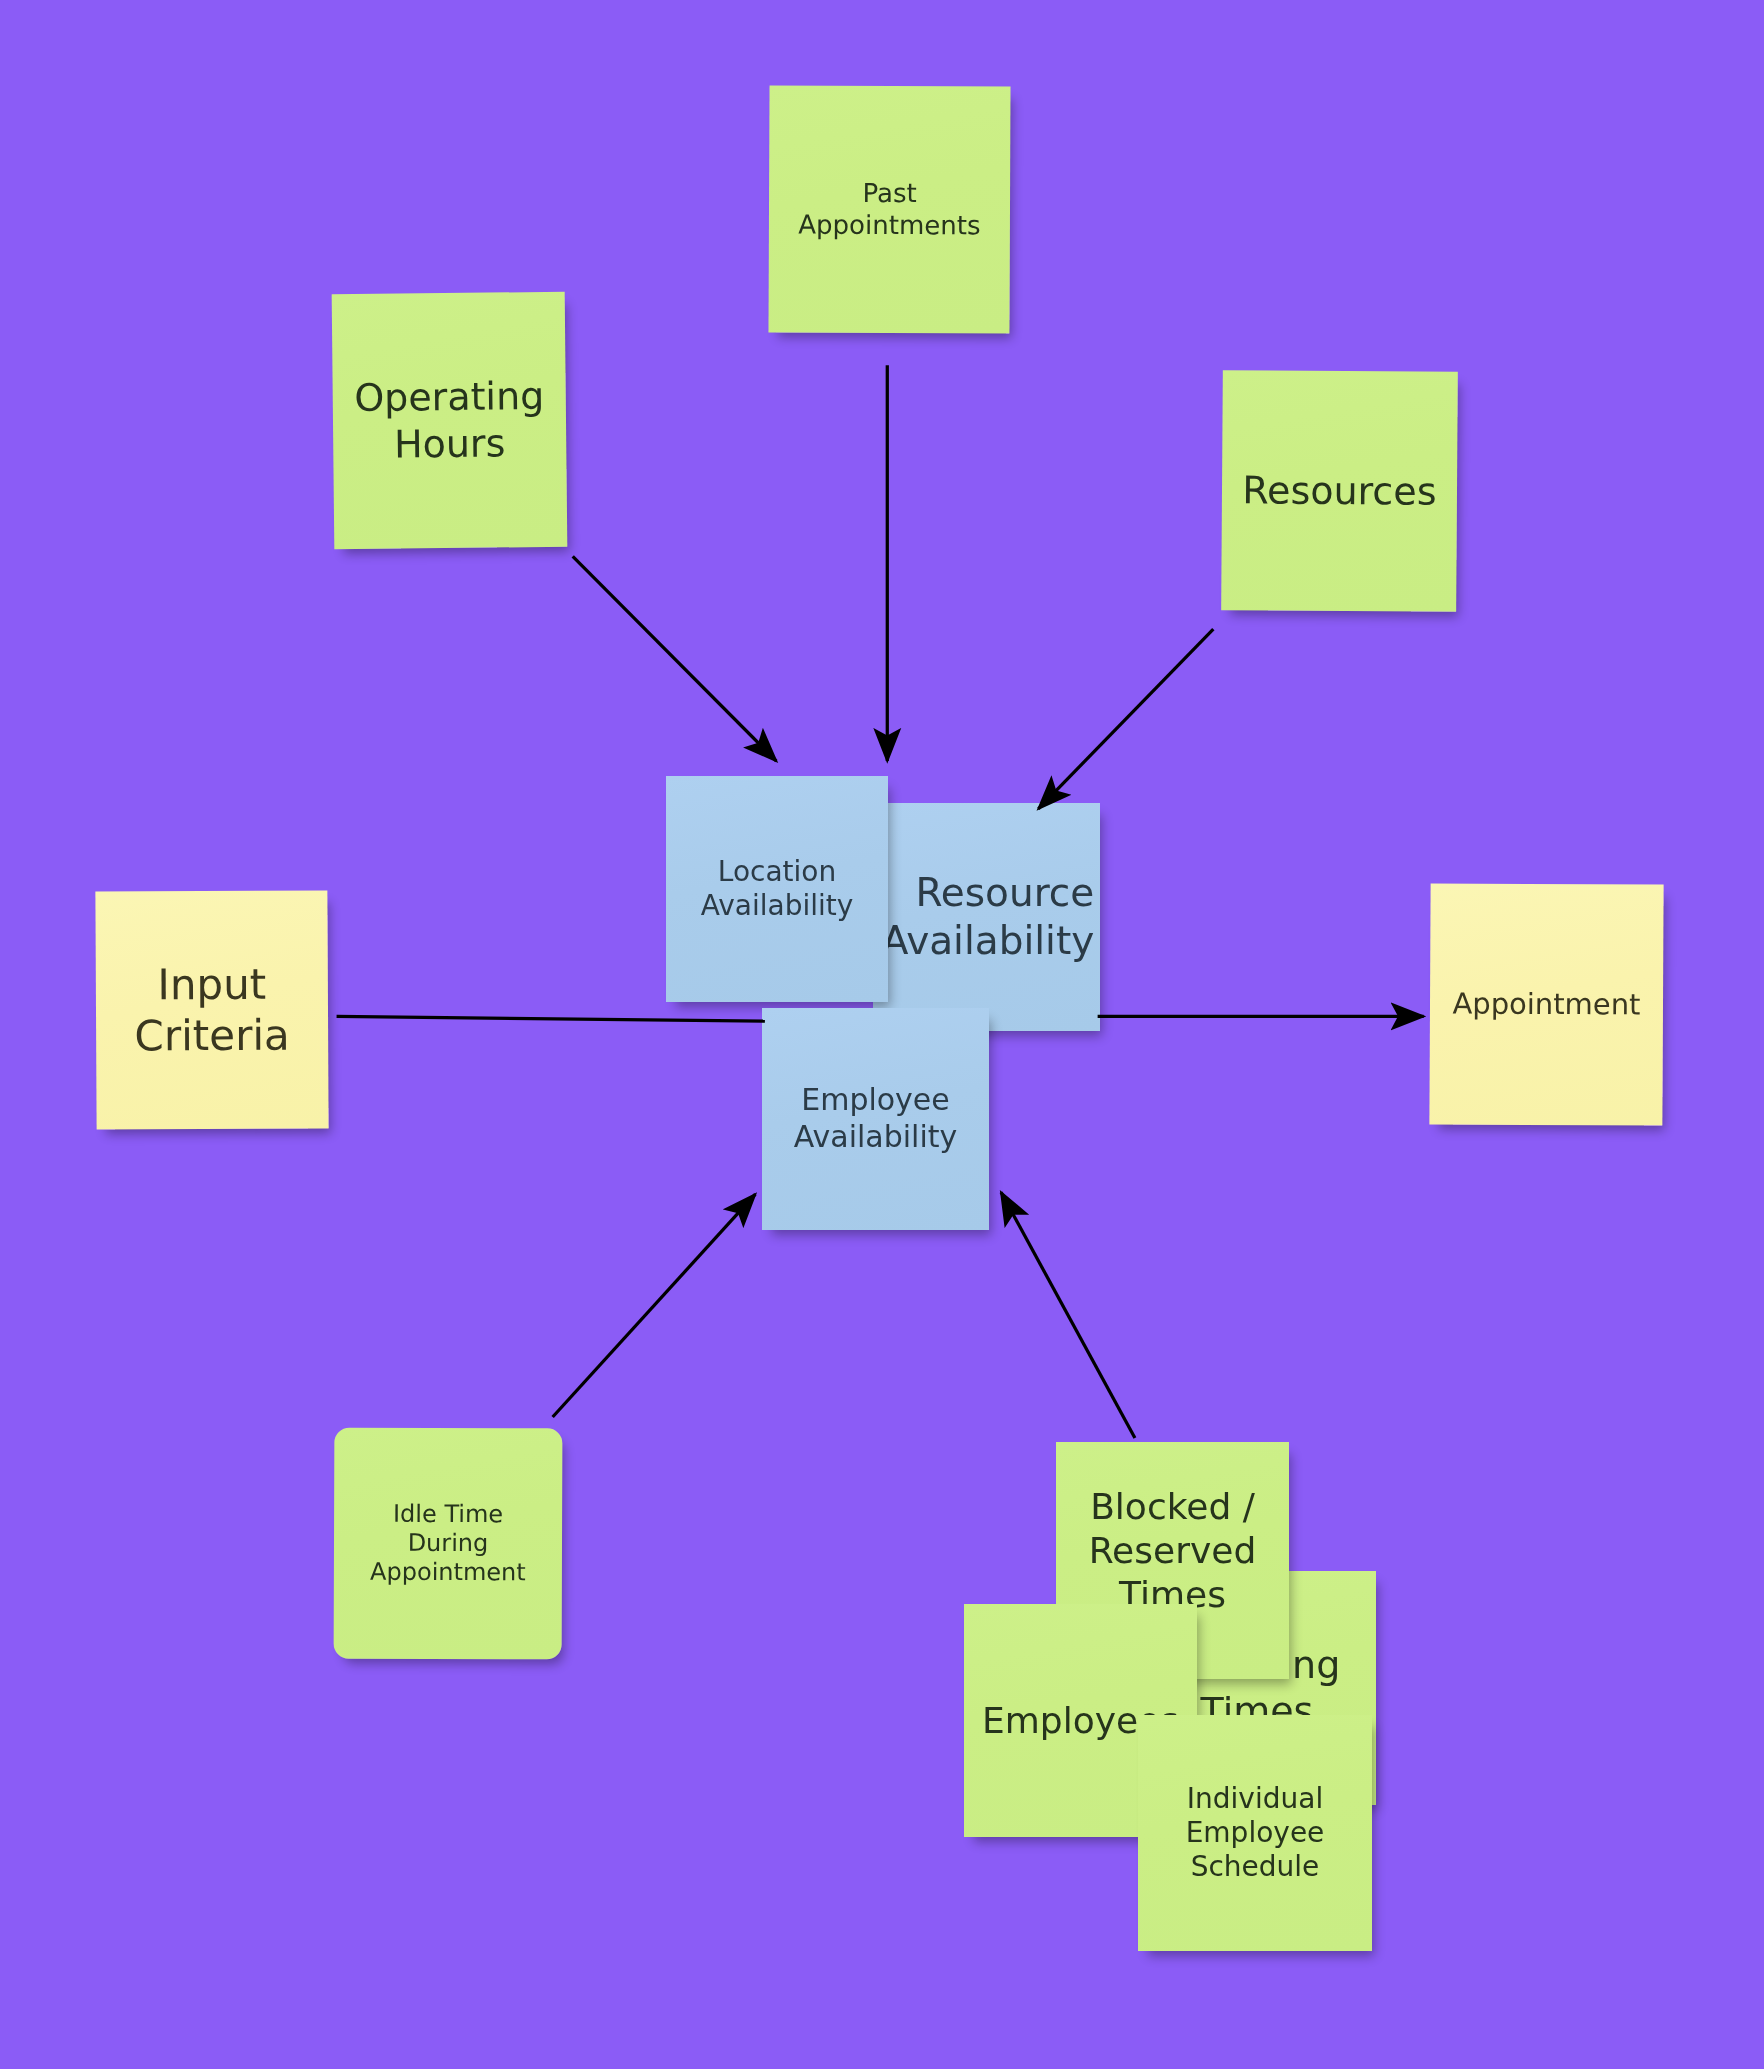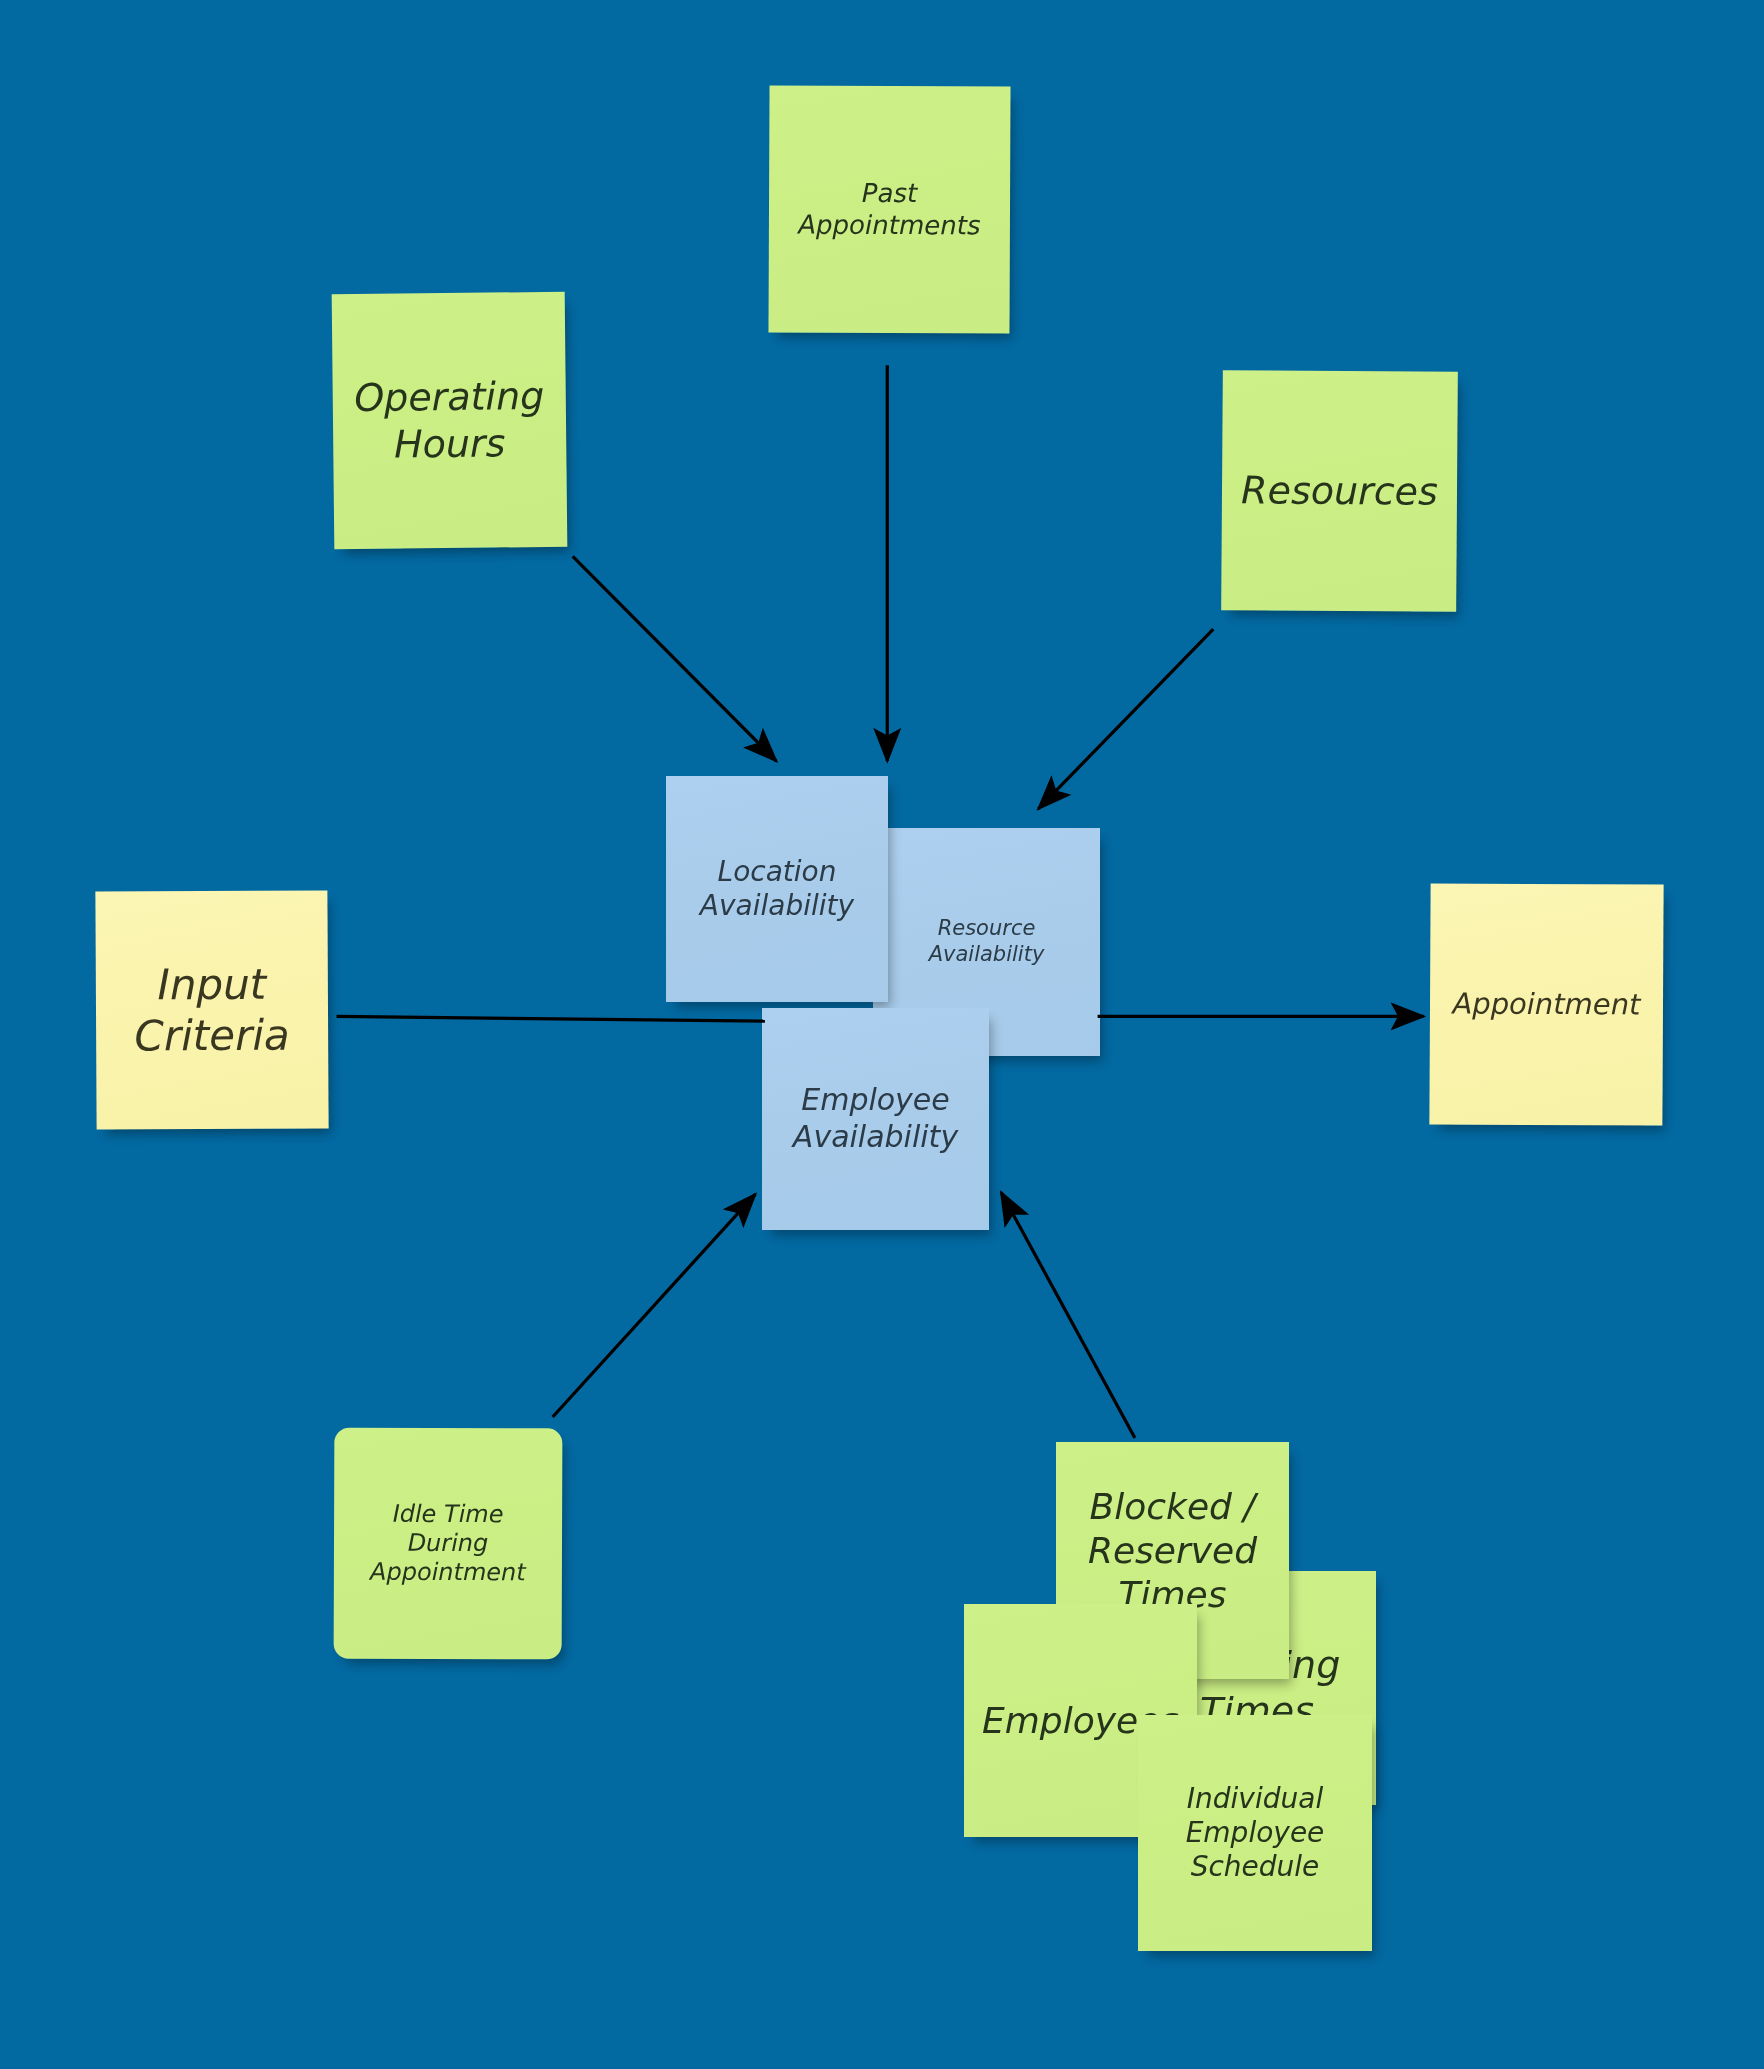--- a/index.html
+++ b/index.html
@@ -8,23 +8,22 @@
     padding: 0;
     background: #ffffff;
   }
   body {
     font-family: "DejaVu Sans", "Liberation Sans", sans-serif;
   }
   #canvas {
     position: relative;
     width: 1765px;
     height: 2070px;
-    background: #0369a1;
+    background: #8b5cf6;
     overflow: hidden;
-    font-style: italic;
   }
   #arrow-layer {
     position: absolute;
     left: 0;
     top: 0;
     width: 1765px;
     height: 2070px;
     z-index: 5;
     pointer-events: none;
   }
@@ -83,23 +82,24 @@
     left: 1430px; top: 884px; width: 233px; height: 241px;
     font-size: 29px;
     transform: rotate(0.3deg);
   }
   #note-location-availability {
     left: 666px; top: 776px; width: 222px; height: 226px;
     font-size: 28px;
     z-index: 3;
   }
   #note-resource-availability {
-    left: 873px; top: 828px; width: 227px; height: 228px;
-    font-size: 21px;
+    left: 873px; top: 803px; width: 227px; height: 228px;
+    font-size: 39px;
     z-index: 2;
+    text-align: right;
   }
   #note-employee-availability {
     left: 762px; top: 1008px; width: 227px; height: 222px;
     font-size: 30px;
     z-index: 4;
   }
   #note-idle-time {
     left: 334px; top: 1428px; width: 228px; height: 231px;
     font-size: 24px;
     transform: rotate(0.2deg);

